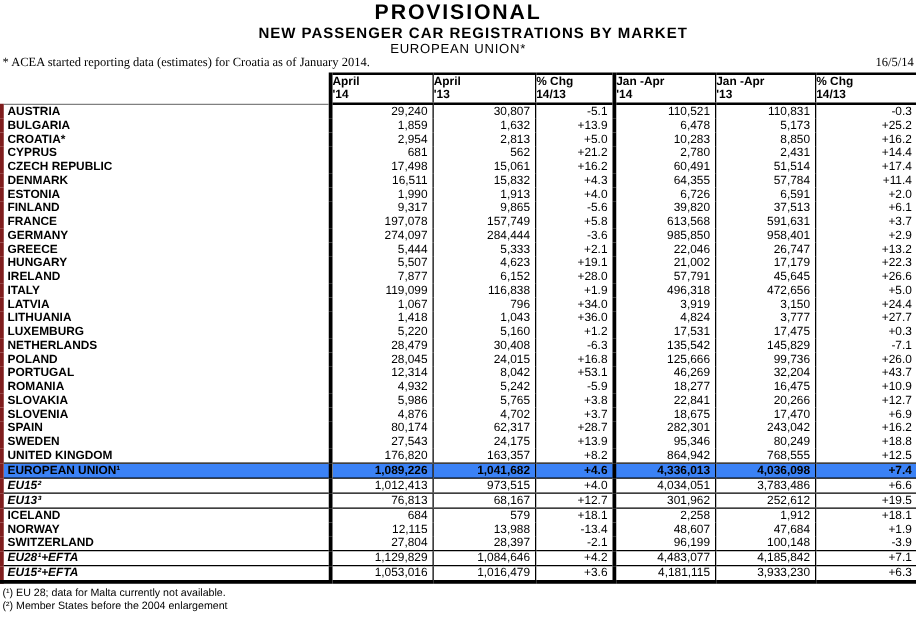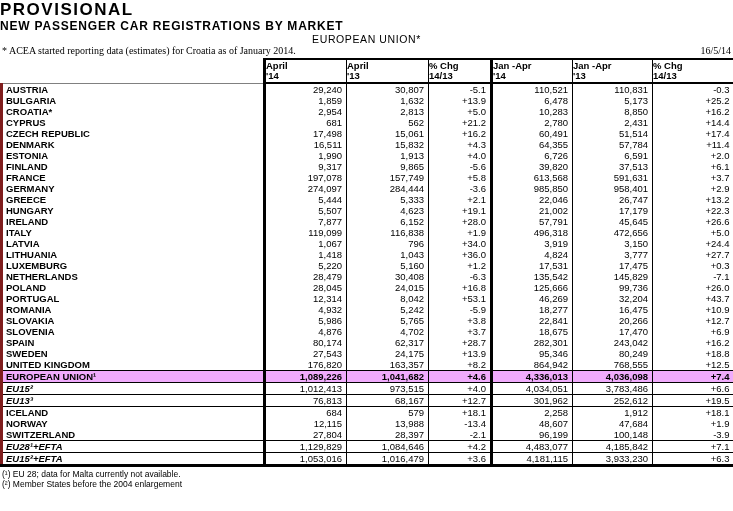--- a/index.html
+++ b/index.html
@@ -4,22 +4,22 @@
 <style>
   html, body { margin: 0; padding: 0; background: #fff; }
   .page {
     position: relative;
     width: 733px; height: 511px;
     background: #fff;
     font-family: "Liberation Sans", sans-serif;
     color: #000;
     overflow: hidden;
   }
-  .title    { font-weight: bold; font-size: 17px; letter-spacing: 1.5px; padding-top: 1px; line-height: 18px; }
-  .subtitle { font-weight: bold; font-size: 12px; letter-spacing: 0.8px; line-height: 14px; }
+  .title    { text-align: center; font-weight: bold; font-size: 17px; letter-spacing: 1.5px; padding-top: 1px; line-height: 18px; }
+  .subtitle { text-align: center; font-weight: bold; font-size: 12px; letter-spacing: 0.8px; line-height: 14px; margin-left: 24px; }
   .region   { text-align: center; font-weight: normal; font-size: 10.5px; letter-spacing: 0.6px; line-height: 12px; }
   .noterow  {
     display: flex; justify-content: space-between; 
     font-family: "Liberation Serif", serif;
     font-size: 10px; height: 13px; padding: 0 2px;
   }
   table.reg {
     border-collapse: collapse;
     table-layout: fixed;
     width: 733px;
@@ -49,21 +49,21 @@
     text-align: left; font-weight: bold;
     border-left: 3px solid #7f1d1d;
     padding-left: 3px;
   }
   .reg td.num { text-align: right; border-left: 1px solid #000; }
   .reg td.c1, .reg td.c4 { border-left: 3px solid #000; }
   .reg td.c6 { border-right: 2px solid #000; }
   .reg tr.first td.label { border-top: 1px solid #808080; }
   .reg tr.bt td { border-top: 1px solid #000; }
   .reg tr.bb td { border-bottom: 1px solid #000; }
-  .reg tr.eu td { background: #f0abfc; font-weight: bold; }
+  .reg tr.eu td { background: #3b82f6; font-weight: bold; }
   .reg tr.agg td.label { font-style: italic; }
   .reg tr.last td { border-bottom: 3px solid #000; }
   .footnotes { font-size: 8.5px; line-height: 10px; padding: 2px 0 0 2px; }
 </style>
 </head>
 <body>
 
 <div class="page">
 
   <div class="title">PROVISIONAL</div>

